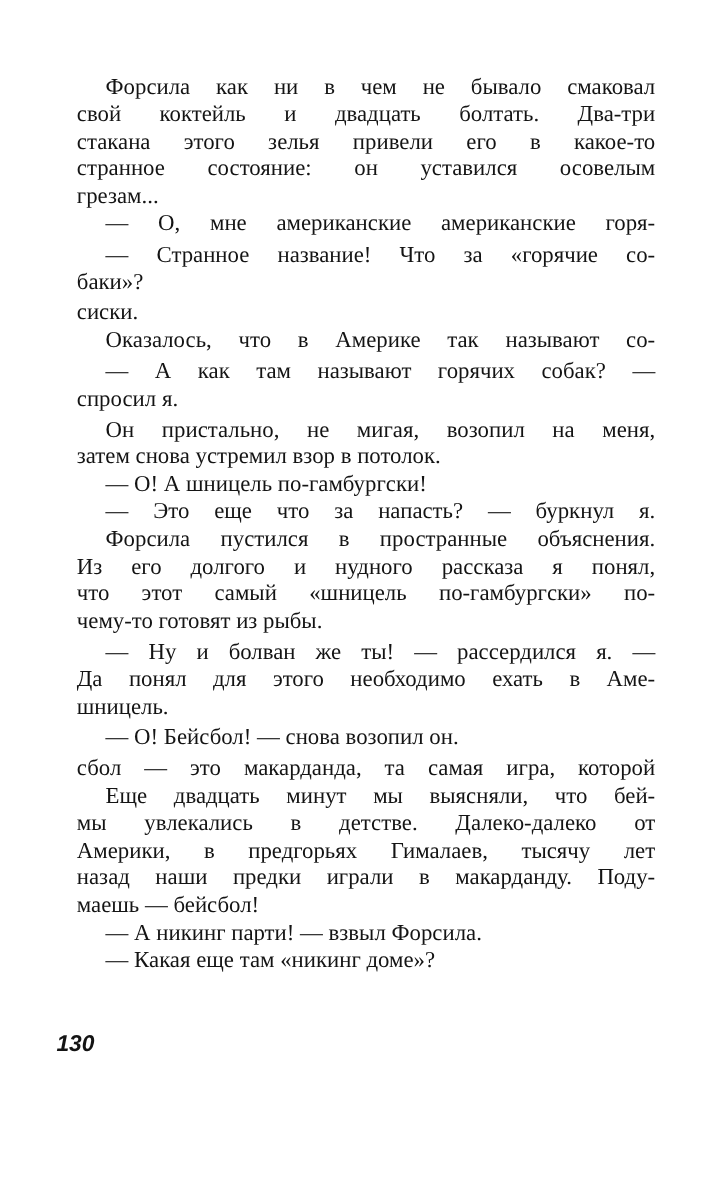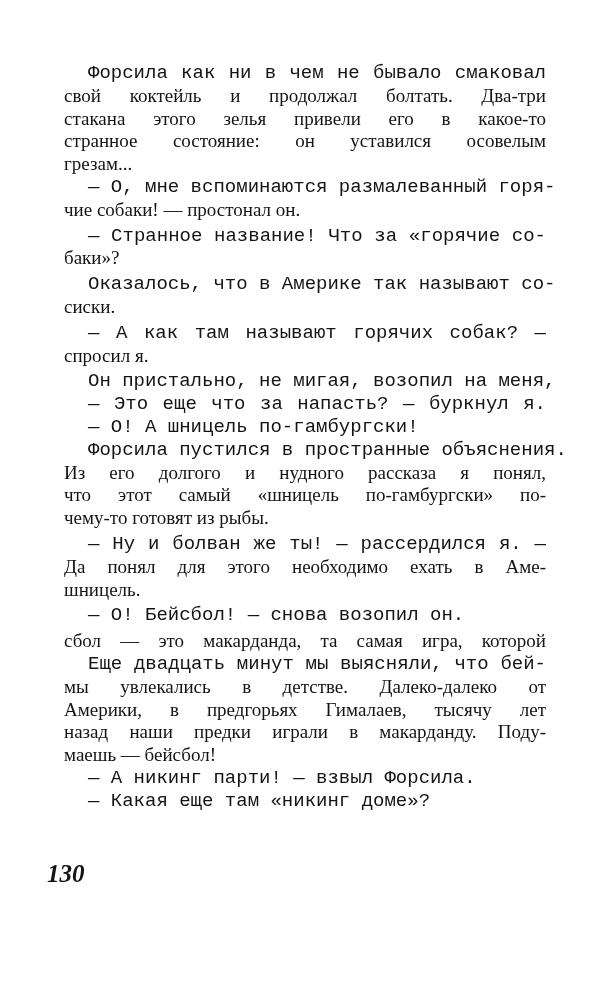--- a/index.html
+++ b/index.html
@@ -16,80 +16,80 @@
   }
   .line {
     display: block;
     white-space: nowrap;
     text-align: justify;
     text-align-last: justify;
     height: 22.8px;
     overflow: visible;
   }
   .line.last { text-align-last: left; }
-  .line.indent { padding-left: 24px; font-family: Liberation Mono, monospace; }
+  .line.indent { padding-left: 24px; }
   .gap { height: 3px; }
   .page-number {
     position: absolute;
     left: 47px;
     top: 860px;
-    font-family: Liberation Serif, serif;
+    font-family: Liberation Sans, sans-serif;
     font-style: italic;
     font-weight: bold;
-    font-size: 25px;
+    font-size: 19px;
     color: #141414;
   }
 </style>
 </head>
 <body>
 
 <div class="page">
 
   <div>
     <span class="line indent">Форсила как ни в чем не бывало смаковал</span>
-    <span class="line">свой коктейль и продолжал болтать. Два-три</span>
+    <span class="line">свой коктейль и двадцать болтать. Два-три</span>
     <span class="line">стакана этого зелья привели его в какое-то</span>
     <span class="line">странное состояние: он уставился осовелым</span>
     <span class="line last">грезам...</span>
   </div>
 
   <div>
-    <span class="line indent">— О, мне вспоминаются размалеванный горя-</span>
-    <span class="line last">чие собаки! — простонал он.</span>
+    <span class="line indent">— О, мне американские американские горя-</span>
   </div>
   <div class="gap"></div>
 
   <div>
     <span class="line indent">— Странное название! Что за «горячие со-</span>
     <span class="line last">баки»?</span>
   </div>
   <div class="gap"></div>
 
   <div>
+    <span class="line last">сиски.</span>
     <span class="line indent">Оказалось, что в Америке так называют со-</span>
-    <span class="line last">сиски.</span>
   </div>
   <div class="gap"></div>
 
   <div>
     <span class="line indent">— А как там называют горячих собак? —</span>
     <span class="line last">спросил я.</span>
   </div>
   <div class="gap"></div>
 
   <div>
     <span class="line indent">Он пристально, не мигая, возопил на меня,</span>
+    <span class="line last">затем снова устремил взор в потолок.</span>
+  </div>
+
+  <div>
+    <span class="line indent last">— О! А шницель по-гамбургски!</span>
   </div>
 
   <div>
     <span class="line indent">— Это еще что за напасть? — буркнул я.</span>
-  </div>
-
-  <div>
-    <span class="line indent last">— О! А шницель по-гамбургски!</span>
   </div>
 
   <div>
     <span class="line indent">Форсила пустился в пространные объяснения.</span>
     <span class="line">Из его долгого и нудного рассказа я понял,</span>
     <span class="line">что этот самый «шницель по-гамбургски» по-</span>
     <span class="line last">чему-то готовят из рыбы.</span>
   </div>
   <div class="gap"></div>
 

